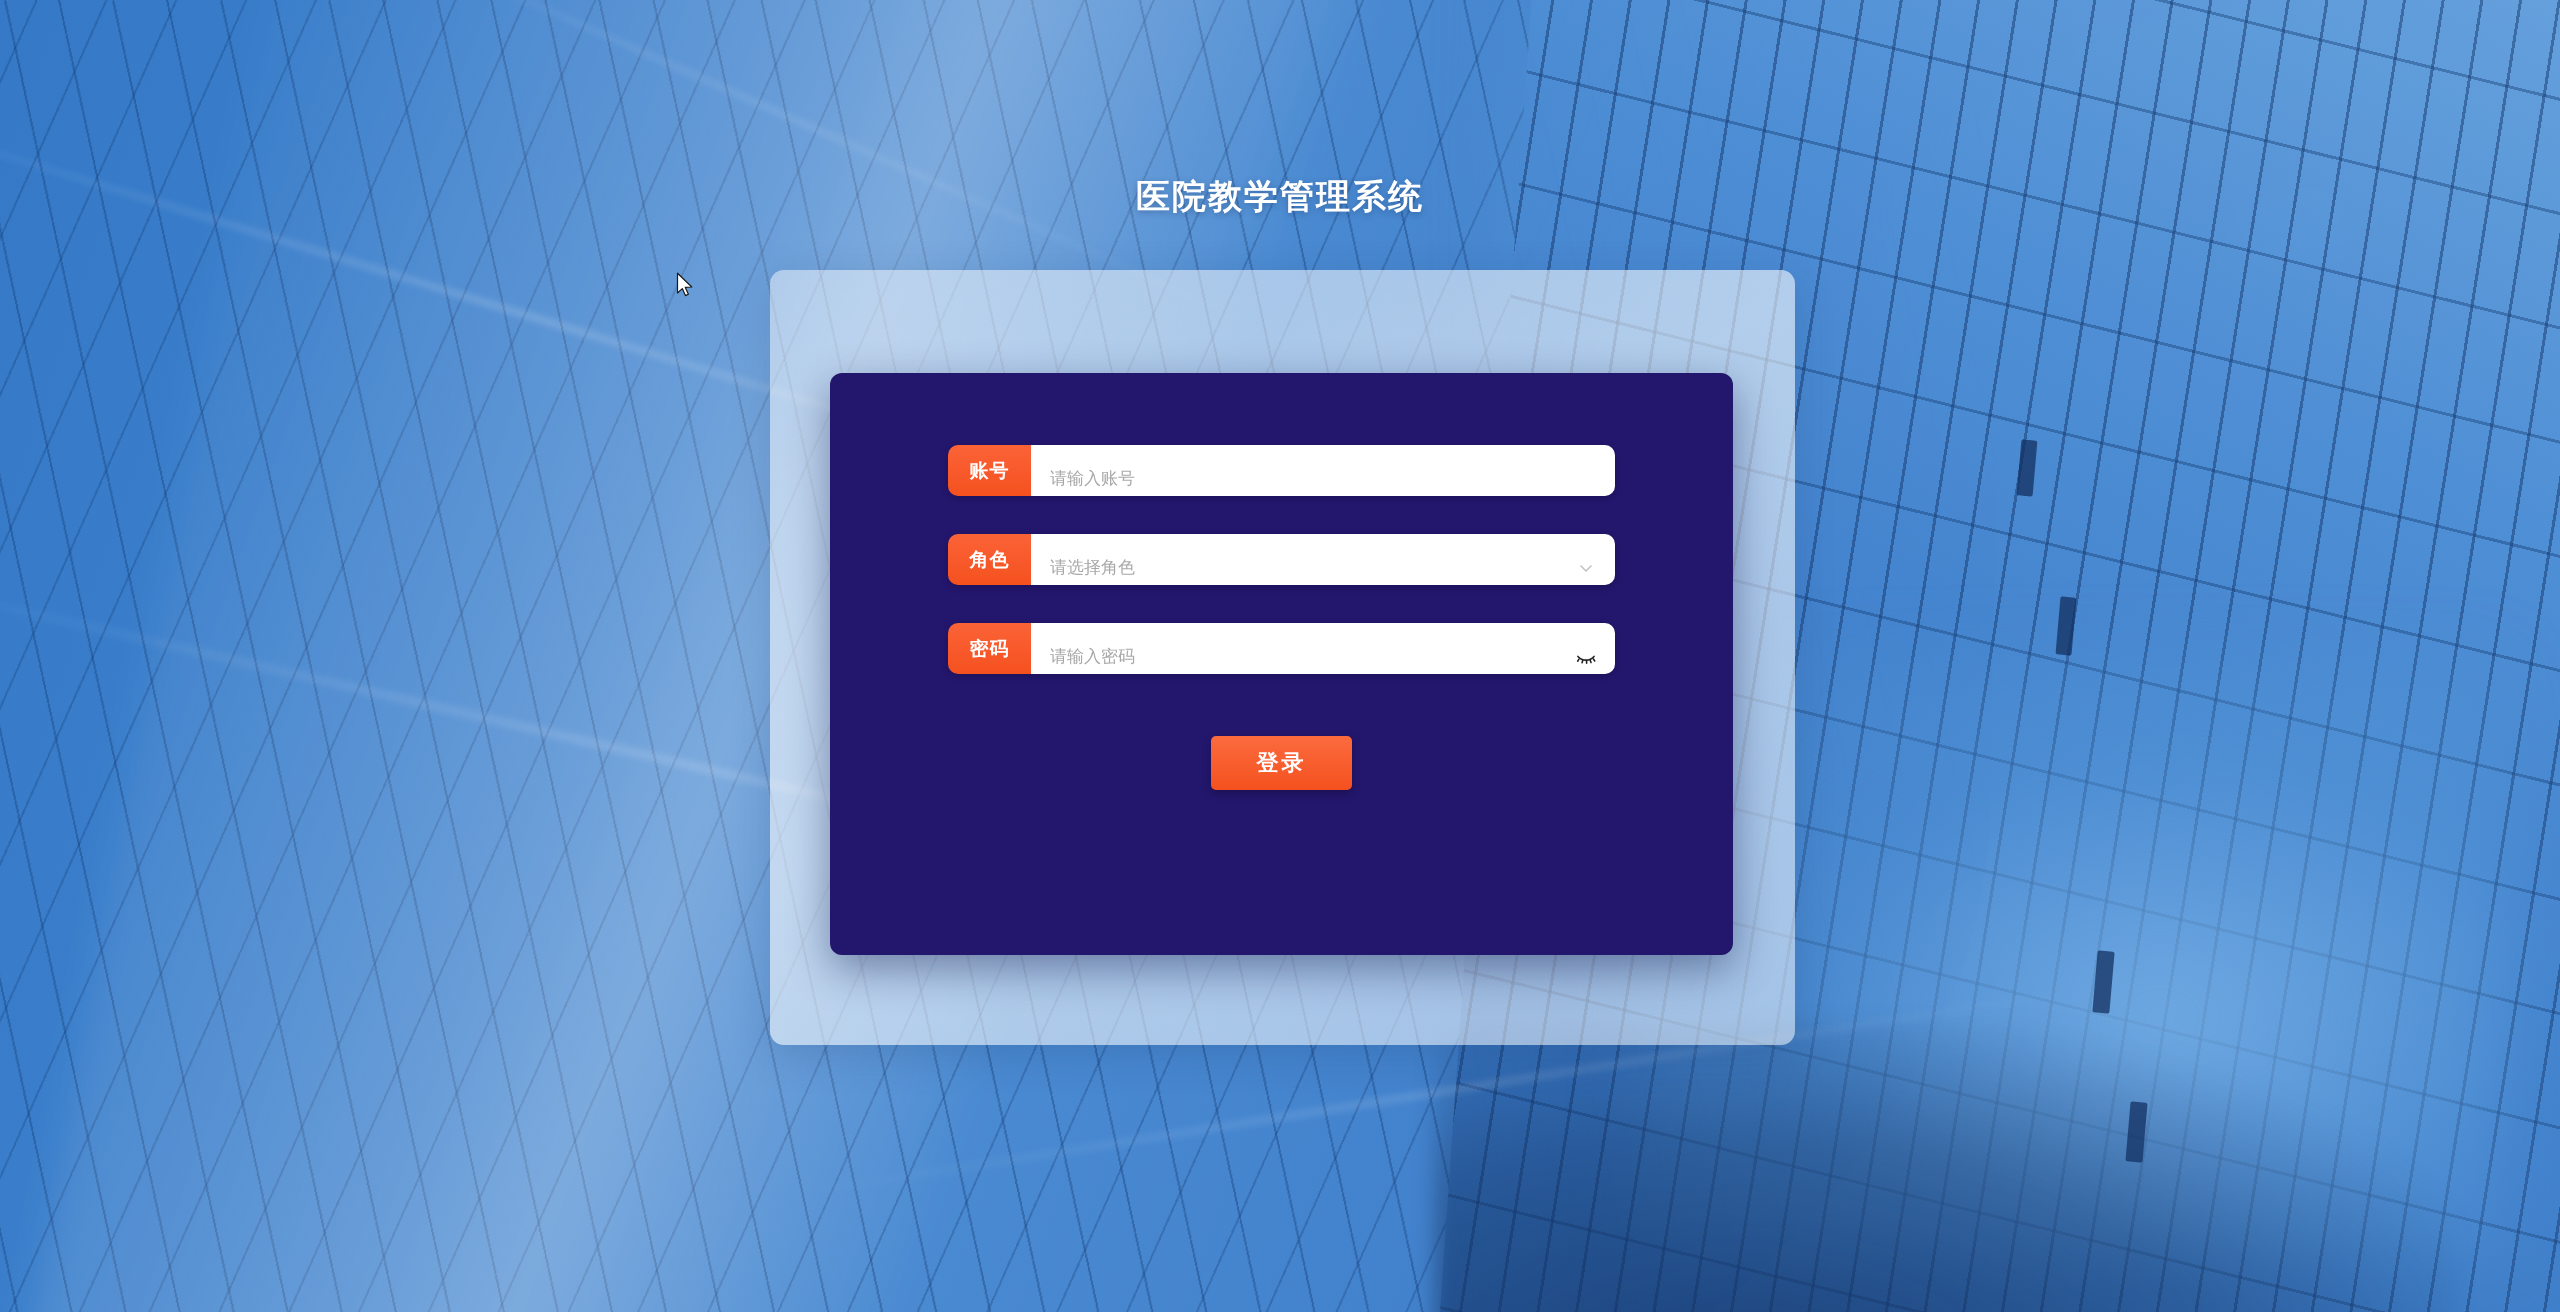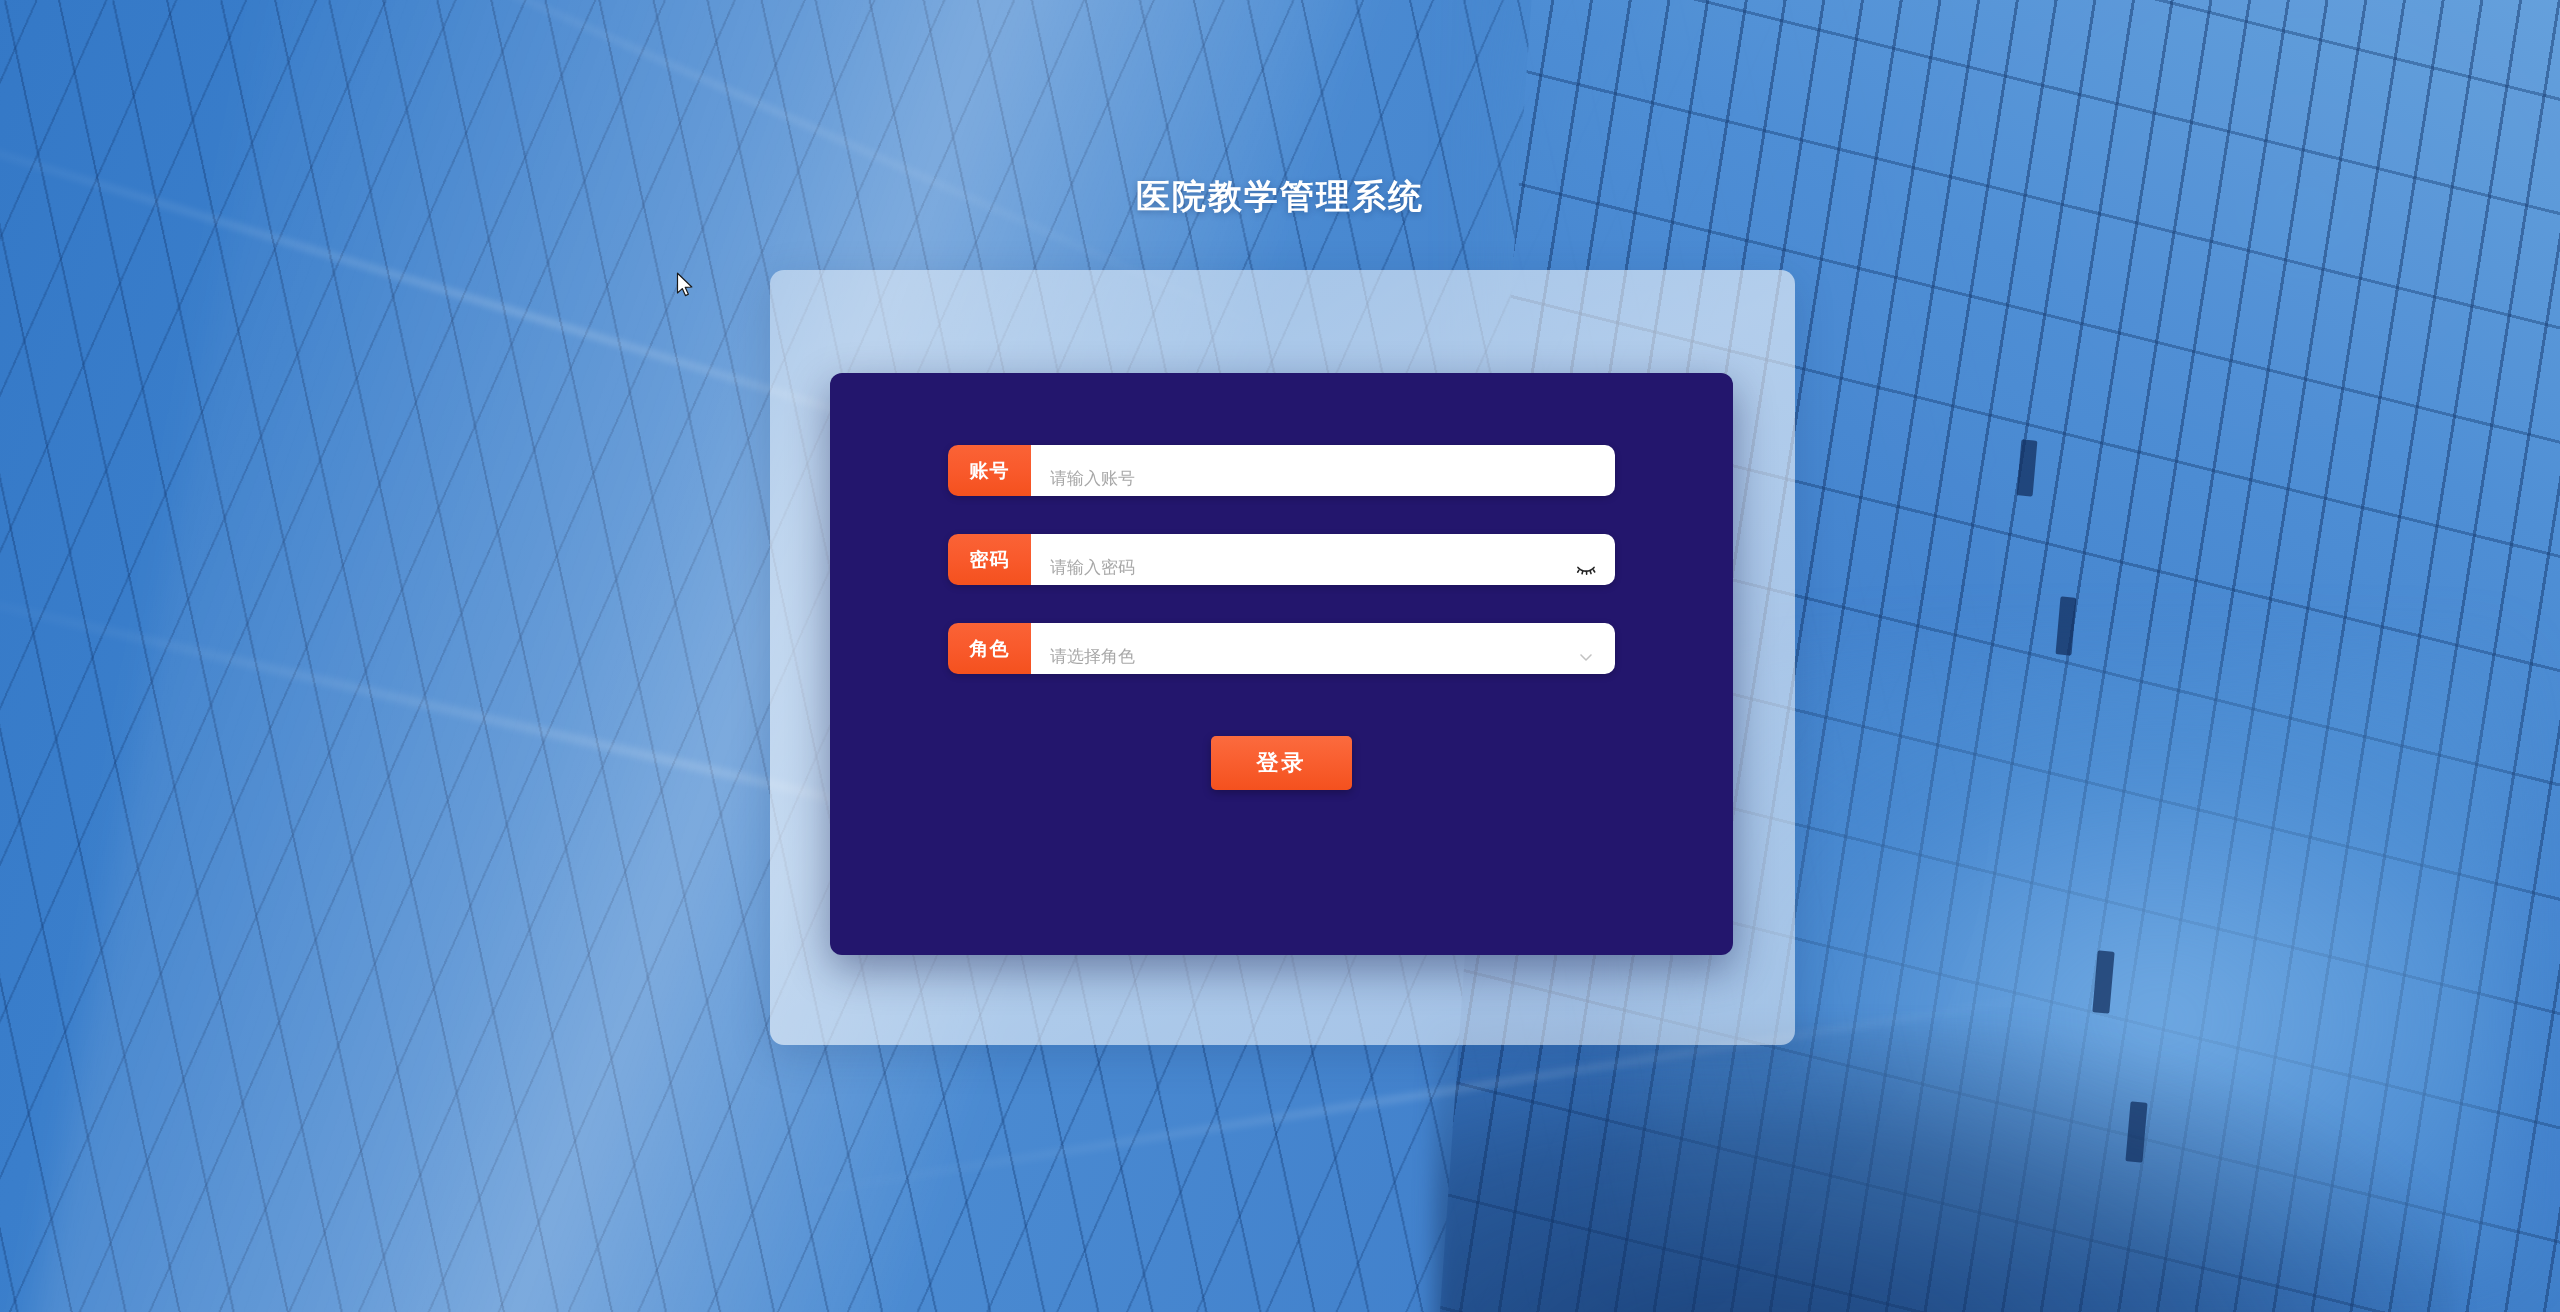--- a/index.html
+++ b/index.html
@@ -266,52 +266,52 @@
   <h1 id="page-title">医院教学管理系统</h1>
 
   <div id="login-panel"></div>
 
   <div id="login-card">
 
     <div class="field-row" id="field-account">
       <div class="field-label">账号</div>
       <div class="field-box">
         <input class="field-input" type="text" value="" placeholder="请输入账号" style="">
+      </div>
+    </div>
+
+    <div class="field-row" id="field-role">
+      <div class="field-label">角色</div>
+      <div class="field-box">
+        <span class="field-static">请选择角色</span>
+        <span class="field-suffix">
+          <svg width="20" height="20" viewBox="0 0 24 24" fill="none" stroke="#c2c2c2" stroke-width="1.8" stroke-linecap="round" stroke-linejoin="round">
+            <polyline points="6 9.5 12 15.5 18 9.5"></polyline>
+          </svg>
+        </span>
       </div>
     </div>
 
     <div class="field-row" id="field-password">
       <div class="field-label">密码</div>
       <div class="field-box">
         <input class="field-input" type="password" value="" placeholder="请输入密码" style="">
         <span class="field-suffix" title="toggle password visibility">
           <svg width="22" height="22" viewBox="0 0 24 24" fill="none" stroke="#222222" stroke-width="1.7" stroke-linecap="round">
             <path d="M3.2 11.4c2.3 2.6 5.3 4 8.8 4s6.5-1.4 8.8-4"></path>
             <line x1="4.3" y1="14.4" x2="2.9" y2="16.6"></line>
             <line x1="8.4" y1="15.9" x2="7.7" y2="18.3"></line>
             <line x1="12.6" y1="16.3" x2="12.7" y2="18.8"></line>
             <line x1="16.6" y1="15.7" x2="17.5" y2="18.1"></line>
             <line x1="20.1" y1="14.2" x2="21.5" y2="16.4"></line>
           </svg>
         </span>
       </div>
     </div>
 
-    <div class="field-row" id="field-role">
-      <div class="field-label">角色</div>
-      <div class="field-box">
-        <span class="field-static">请选择角色</span>
-        <span class="field-suffix">
-          <svg width="20" height="20" viewBox="0 0 24 24" fill="none" stroke="#c2c2c2" stroke-width="1.8" stroke-linecap="round" stroke-linejoin="round">
-            <polyline points="6 9.5 12 15.5 18 9.5"></polyline>
-          </svg>
-        </span>
-      </div>
-    </div>
-
     <button id="login-button">登录</button>
 
   </div>
 
   <div id="mouse-cursor" style="left: 676px; top: 272px;">
     <svg width="20" height="28" viewBox="0 0 20 28">
       <path d="M1.5 1.2 L1.5 21.0 L6.3 16.6 L9.4 23.6 L12.4 22.2 L9.3 15.4 L15.8 15.0 Z" fill="#ffffff" stroke="#1a1a1a" stroke-width="1.2" stroke-linejoin="round"></path>
     </svg>
   </div>
 

